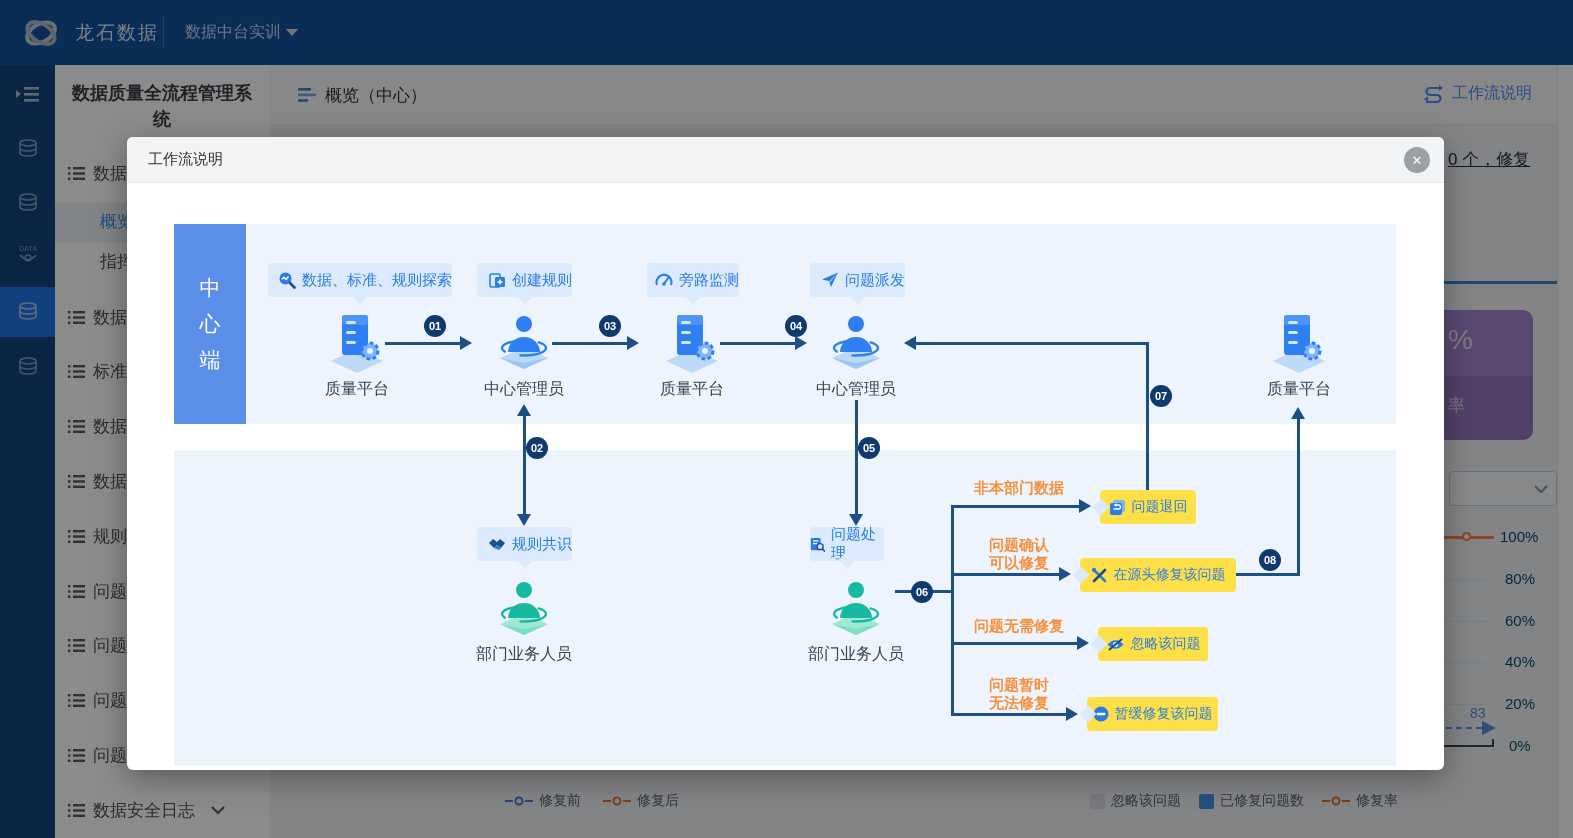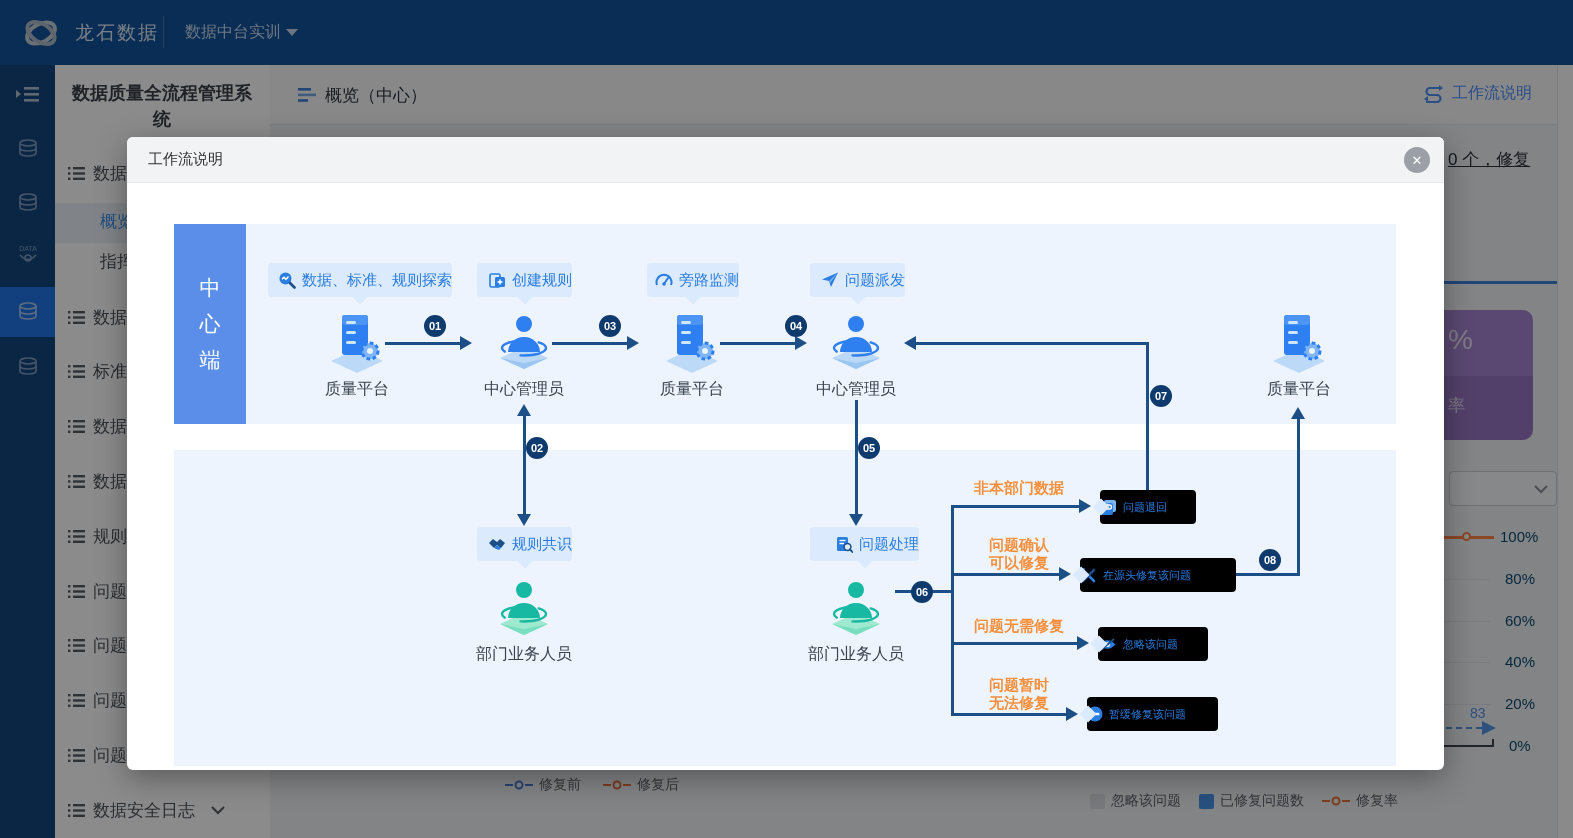--- a/index.html
+++ b/index.html
@@ -14,21 +14,21 @@
   .side-row .lbl{margin-left:8px;}
   .overlay{left:0;top:0;width:1573px;height:838px;background:rgba(0,0,0,0.45);z-index:50;}
   
   #modal{left:127px;top:137px;width:1317px;height:633px;background:#fff;border-radius:6px;z-index:100;box-shadow:0 8px 30px rgba(0,0,0,.35);}
   #modal-header{position:absolute;left:0;top:0;width:100%;height:46px;background:#f1f3f5;border-radius:6px 6px 0 0;display:flex;align-items:center;border-bottom:1px solid #e4e7ed;}
   .band{position:absolute;left:47px;width:1222px;background:#edf4fd;}
   .lane{position:absolute;left:47px;width:72px;background:#5a8ee8;display:flex;align-items:center;justify-content:center;}
   .lane-txt{width:22px;color:#fff;font-size:21px;line-height:36px;word-break:break-all;text-align:center;}
   .callout{position:absolute;height:34px;background:#dbeafc;border-radius:4px;display:flex;align-items:center;justify-content:flex-end;gap:6px;color:#2a7de1;font-size:15px;}
   .callout .ptr{position:absolute;bottom:-5px;left:50%;margin-left:-6px;width:12px;height:12px;background:#dbeafc;transform:rotate(45deg);}
-  .bbox{position:absolute;height:34px;background:#000000;border-radius:4px;display:flex;align-items:center;justify-content:flex-start;gap:6px;color:#2a7de1;font-size:11px;}
+  .bbox{position:absolute;height:34px;background:#fde047;border-radius:4px;display:flex;align-items:center;justify-content:center;gap:6px;color:#2a7de1;font-size:14px;}
   .bbox .ptr{position:absolute;left:-5px;top:50%;margin-top:-6px;width:12px;height:12px;background:#dbeafc;transform:rotate(45deg);}
   .node-lbl{position:absolute;color:#39424e;font-size:16px;text-align:center;}
   .badge{position:absolute;width:22px;height:22px;border-radius:50%;background:#0f3a6d;color:#fff;font-size:11px;font-weight:bold;display:flex;align-items:center;justify-content:center;z-index:5;}
   .hline{position:absolute;height:3px;background:#1d4f87;}
   .vline{position:absolute;width:3px;background:#1d4f87;}
   .ah-r{position:absolute;width:0;height:0;border-top:7px solid transparent;border-bottom:7px solid transparent;border-left:12px solid #1d4f87;}
   .ah-l{position:absolute;width:0;height:0;border-top:7px solid transparent;border-bottom:7px solid transparent;border-right:12px solid #1d4f87;}
   .ah-u{position:absolute;width:0;height:0;border-left:7px solid transparent;border-right:7px solid transparent;border-bottom:12px solid #1d4f87;}
   .ah-d{position:absolute;width:0;height:0;border-left:7px solid transparent;border-right:7px solid transparent;border-top:12px solid #1d4f87;}
   .cond{position:absolute;color:#f5913e;font-size:15px;font-weight:600;white-space:pre-line;text-align:center;line-height:18px;}
@@ -290,21 +290,21 @@
   <div class="pct" style="left:1505px;top:612px;">60%</div>
   <div class="pct" style="left:1505px;top:653px;">40%</div>
   <div class="pct" style="left:1505px;top:695px;">20%</div>
   <div class="pct" style="left:1509px;top:737px;">0%</div>
   <div class="abs" style="left:1470px;top:705px;font-size:14px;color:#5393e8;">83</div>
   <div class="abs" style="left:1446px;top:727px;width:36px;height:0;border-top:2px dashed #5393e8;"></div>
   <div class="abs" style="left:1482px;top:721px;width:0;height:0;border-top:7px solid transparent;border-bottom:7px solid transparent;border-left:14px solid #5393e8;"></div>
   <div class="abs" style="left:1444px;top:745px;width:50px;height:2px;background:#3c4450;"></div>
   <div class="abs" style="left:1492px;top:739px;width:2px;height:8px;background:#3c4450;"></div>
 
-  <div class="abs" style="left:505px;top:776px;display:flex;gap:22px;">
+  <div class="abs" style="left:505px;top:792px;display:flex;gap:22px;">
     <div class="legend-item">
       <svg width="28" height="10" viewBox="0 0 28 10">
           <line x1="0" y1="5" x2="8" y2="5" stroke="#4a7dd0" stroke-width="2"></line>
           <circle cx="14" cy="5" r="3.5" fill="none" stroke="#4a7dd0" stroke-width="2"></circle>
           <line x1="20" y1="5" x2="28" y2="5" stroke="#4a7dd0" stroke-width="2"></line>
         </svg>
       <span>修复前</span>
     </div>
     <div class="legend-item">
       <svg width="28" height="10" viewBox="0 0 28 10">
@@ -479,21 +479,21 @@
     <div class="badge" style="left:1132px;top:412px;">08</div>
 
     <div class="callout" style="left:350px;top:390px;width:95px;">
       <svg width="18" height="14" viewBox="0 0 18 14">
           <path d="M1 6 L5 2 L9 5 L12 2 L17 6 L13 11 L9 8 L6 11 Z" fill="#1d4f87"></path>
           <path d="M6 11 L9 8 L13 11 L11 13 Z" fill="#2a7de1"></path>
         </svg>
       <span>规则共识</span>
         <span class="ptr"></span>
     </div>
-    <div class="callout" style="left:683px;top:390px;width:109px;">
+    <div class="callout" style="left:683px;top:390px;width:74px;">
       <svg width="17" height="17" viewBox="0 0 17 17">
           <rect x="1" y="1" width="11" height="14" rx="1.5" fill="#2a7de1"></rect>
           <line x1="3.5" y1="4.5" x2="9.5" y2="4.5" stroke="#fff" stroke-width="1.4"></line>
           <line x1="3.5" y1="7.5" x2="8" y2="7.5" stroke="#fff" stroke-width="1.4"></line>
           <circle cx="11.5" cy="11" r="3.4" fill="#dbeafc" stroke="#1d4f87" stroke-width="1.5"></circle>
           <line x1="14" y1="13.5" x2="16.5" y2="16" stroke="#1d4f87" stroke-width="1.8" stroke-linecap="round"></line>
         </svg>
       <span>问题处理</span>
         <span class="ptr"></span>
     </div>

